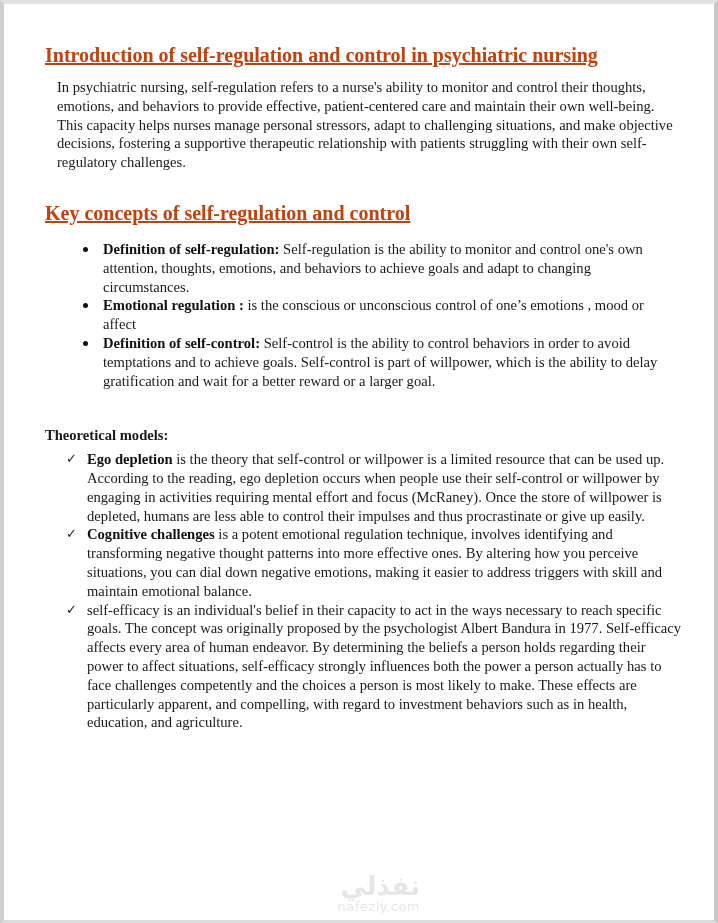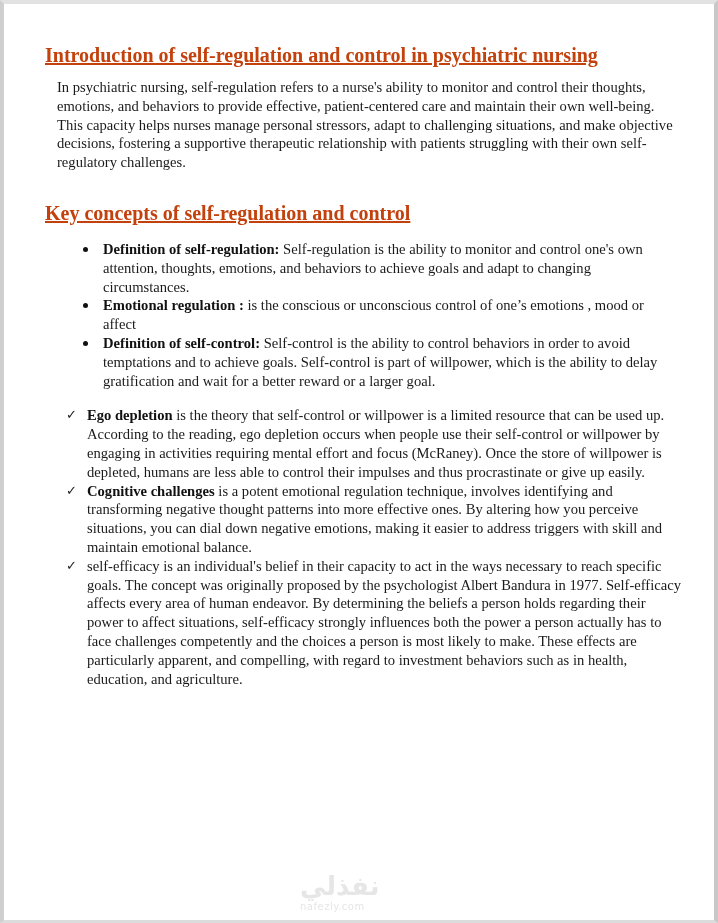--- a/index.html
+++ b/index.html
@@ -35,25 +35,25 @@
   }
   b { color: #111; }
   .models-title { margin-top: 36px; margin-bottom: 5px; font-weight: bold; font-size: 14.6px; }
   ul.checks { list-style: none; margin: 0; padding: 0 0 0 42px; }
   ul.checks li { position: relative; margin: 0; }
   ul.checks li .chk {
     position: absolute; left: -21px; top: 0; font-size: 13px; color: #222;
     font-family: "DejaVu Sans", sans-serif;
   }
   .watermark {
-    position: absolute; left: 300px; top: 872px; width: 120px; text-align: left;
+    position: absolute; left: 300px; top: 872px; width: 120px; text-align: right;
     color: #e6e6e6; font-family: "DejaVu Sans", sans-serif;
   }
   .wm-ar { font-size: 26px; font-weight: bold; line-height: 28px; }
-  .wm-en { font-size: 10px; line-height: 14px; letter-spacing: 0.5px; }
+  .wm-en { font-size: 13px; line-height: 14px; letter-spacing: 0.5px; }
 </style>
 </head>
 <body>
 
 <div class="frame"></div>
 
 <div class="page">
   <h2 class="h1">Introduction of self-regulation and control in psychiatric nursing</h2>
   <p class="para">In psychiatric nursing, self-regulation refers to a nurse's ability to monitor and control their thoughts, emotions, and behaviors to provide effective, patient-centered care and maintain their own well-being. This capacity helps nurses manage personal stressors, adapt to challenging situations, and make objective decisions, fostering a supportive therapeutic relationship with patients struggling with their own self-regulatory challenges.</p>
 
@@ -66,20 +66,21 @@
     <li>
       <span class="dot"></span>
       <b>Emotional regulation :</b><span> is the conscious or unconscious control of one’s emotions , mood or affect</span>
     </li>
     <li>
       <span class="dot"></span>
       <b>Definition of self-control:</b><span> Self-control is the ability to control behaviors in order to avoid temptations and to achieve goals. Self-control is part of willpower, which is the ability to delay gratification and wait for a better reward or a larger goal.</span>
     </li>
   </ul>
 
+  <div class="models-title">Theoretical models:</div>
   <ul class="checks">
     <li>
       <span class="chk">✓</span>
       <b>Ego depletion</b><span> is the theory that self-control or willpower is a limited resource that can be used up. According to the reading, ego depletion occurs when people use their self-control or willpower by engaging in activities requiring mental effort and focus (McRaney). Once the store of willpower is depleted, humans are less able to control their impulses and thus procrastinate or give up easily.</span>
     </li>
     <li>
       <span class="chk">✓</span>
       <b>Cognitive challenges</b><span> is a potent emotional regulation technique, involves identifying and transforming negative thought patterns into more effective ones. By altering how you perceive situations, you can dial down negative emotions, making it easier to address triggers with skill and maintain emotional balance.</span>
     </li>
     <li>

